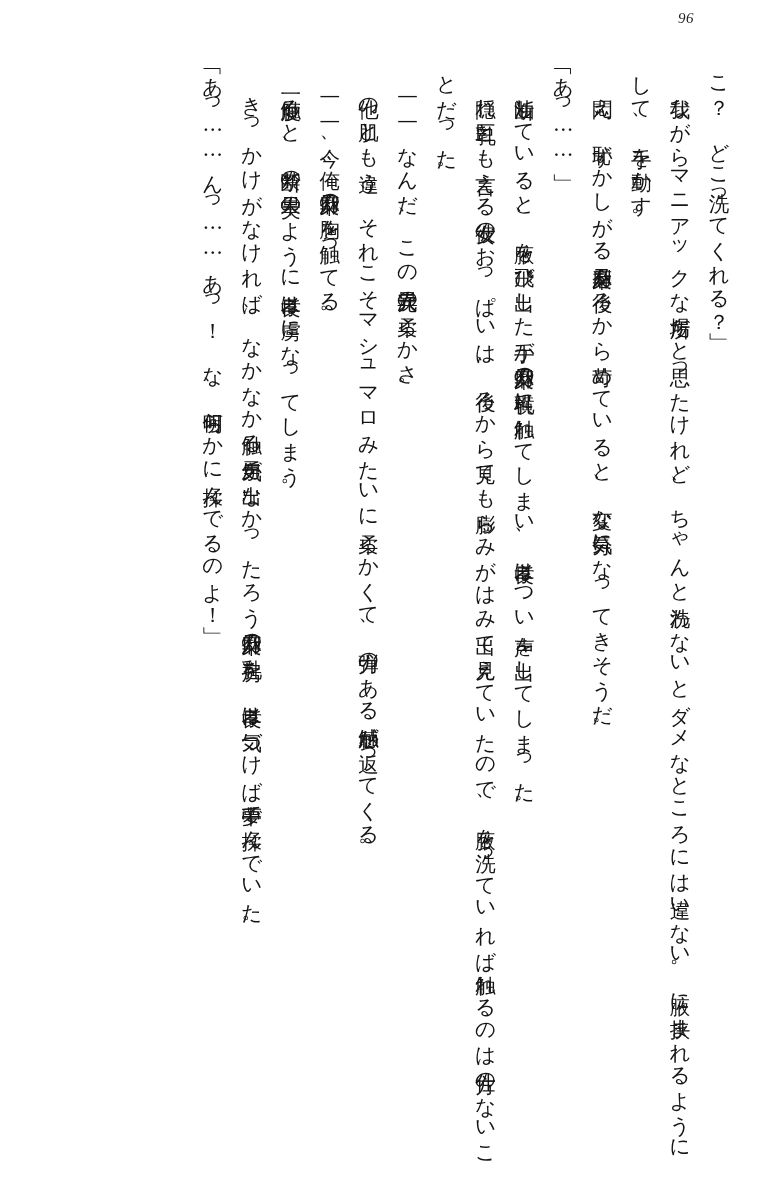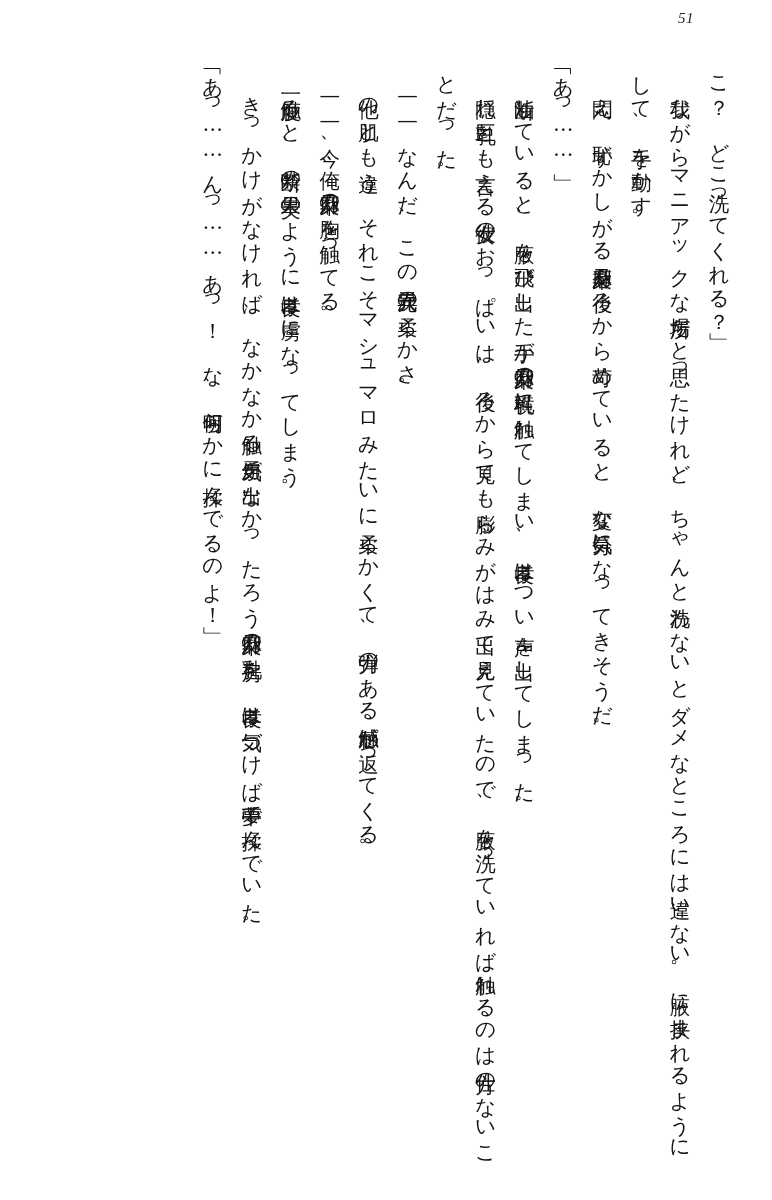--- a/index.html
+++ b/index.html
@@ -48,21 +48,21 @@
     text-align: start;
     direction: ltr;
     white-space: pre-wrap;
     overflow: hidden;
   }
 </style>
 </head>
 <body>
 
 <div class="page">
-  <div class="page-number">51</div>
+  <div class="page-number">96</div>
   <div class="body-text">こ？　どこ洗ってくれる？」
 　我ながらマニアックな場所だと思ったけれど、ちゃんと洗わないとダメなところには違いない。腋に挟まれるようにして、手を動かす。
 　悶え、恥ずかしがる麻梨乃を後ろから苛めていると、変な気分になってきそうだ。
 「あっ……」
 　油断していると、腋を飛び出した手が麻梨乃の横乳に触れてしまい、良孝はつい声を出してしまった。
 　隠れ巨乳とも言える彼女のおっぱいは、後ろから見ても膨らみがはみ出て見えていたので、腋を洗っていれば触れるのは仕方のないことだった。
 　——なんだ、この異次元の柔らかさ。
 　他の肌とも違う、それこそマシュマロみたいに柔らかくて、弾力のある感触が返ってくる。
 　——今、俺、麻梨乃の胸を触ってる。
 　一度触ると、禁断の果実のように良孝は虜になってしまう。

